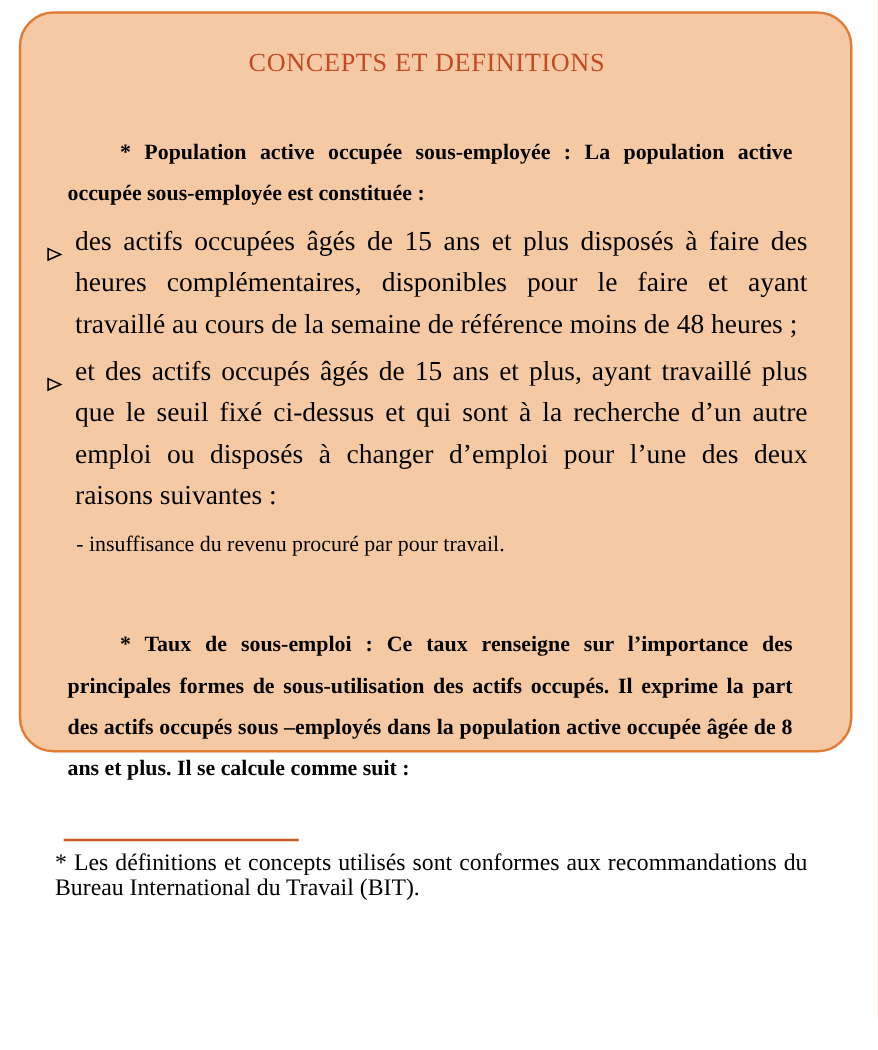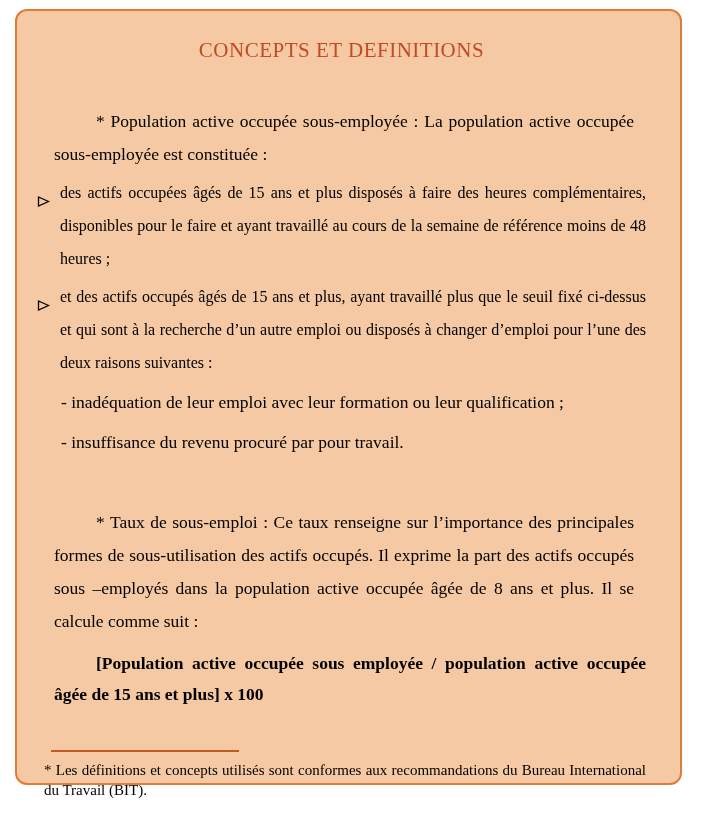--- a/index.html
+++ b/index.html
@@ -14,45 +14,46 @@
   .page {
     position: relative;
     width: 702px;
     height: 840px;
   }
   .callout-box {
     position: absolute;
     left: 15px;
     top: 9px;
     width: 667px;
-    height: 776px;
+    height: 593px;
     box-sizing: border-box;
     background: var(--box-bg, #F5C9A3);
     border: 2px solid var(--box-border, #DF7C38);
-    border-radius: 12px;
+    border-radius: 28px;
     padding: 27px 34px 4px 20px;
   }
   .title {
     text-align: center;
     font-size: 21px;
     letter-spacing: 0.5px;
     color: var(--title-color, #C14B24);
     margin: 0 0 42px 0;
   }
   .para {
     font-size: 17.5px;
     line-height: 33px;
     text-align: justify;
     color: var(--body-color, #000000);
     margin: 0 12px 0 17px;
+    font-weight: bold;
   }
   .indent { text-indent: 42px; }
   .bullet {
     position: relative;
-    font-size: 16px;
+    font-size: 22px;
     line-height: 33px;
     text-align: justify;
     color: var(--body-color, #000000);
     padding-left: 23px;
     margin-top: 5px;
   }
   .bullet .arrow {
     position: absolute;
     left: 0;
     top: 10px;
@@ -75,21 +76,21 @@
     margin: 10px 0 0 17px;
     text-indent: 42px;
   }
   .footnote-rule {
     width: 188px;
     border: 0;
     border-top: 2px solid var(--rule-color, #C35A21);
     margin: 40px 0 8px 14px;
   }
   .footnote {
-    font-size: 15px;
+    font-size: 19px;
     line-height: 20px;
     text-align: justify;
     color: var(--body-color, #000000);
     margin: 0 0 12px 7px;
   }
 </style>
 </head>
 <body>
 
 <div class="page">
@@ -110,25 +111,23 @@
 
     <div class="bullet">
       <span class="arrow">
         <svg width="13" height="13" viewBox="0 0 13 13" aria-hidden="true">
           <path d="M1.5 2 L11.5 6.5 L1.5 11 Z" fill="none" stroke="#000000" stroke-width="1.3"></path>
         </svg>
       </span>
       <span>et des actifs occupés âgés de 15 ans et plus, ayant travaillé plus que le seuil fixé ci-dessus et qui sont à la recherche d’un autre emploi ou disposés à changer d’emploi pour l’une des deux raisons suivantes :</span>
     </div>
 
-    <p class="sub">- inadéquation de leur emploi avec leur formation ou leur qualification ;</p>
     <p class="sub">- insuffisance du revenu procuré par pour travail.</p>
 
     <p class="para indent rate-para">* Taux de sous-emploi : Ce taux renseigne sur l’importance des principales formes de sous-utilisation des actifs occupés. Il exprime la part des actifs occupés sous –employés dans la population active occupée âgée de 8 ans et plus. Il se calcule comme suit :</p>
 
-    <p class="formula">[Population active occupée sous employée / population active occupée âgée de 15 ans et plus] x 100</p>
 
     <hr class="footnote-rule">
 
     <p class="footnote">* Les définitions et concepts utilisés sont conformes aux recommandations du Bureau International du Travail (BIT).</p>
 
   </div>
 </div>
 
 </body></html>

